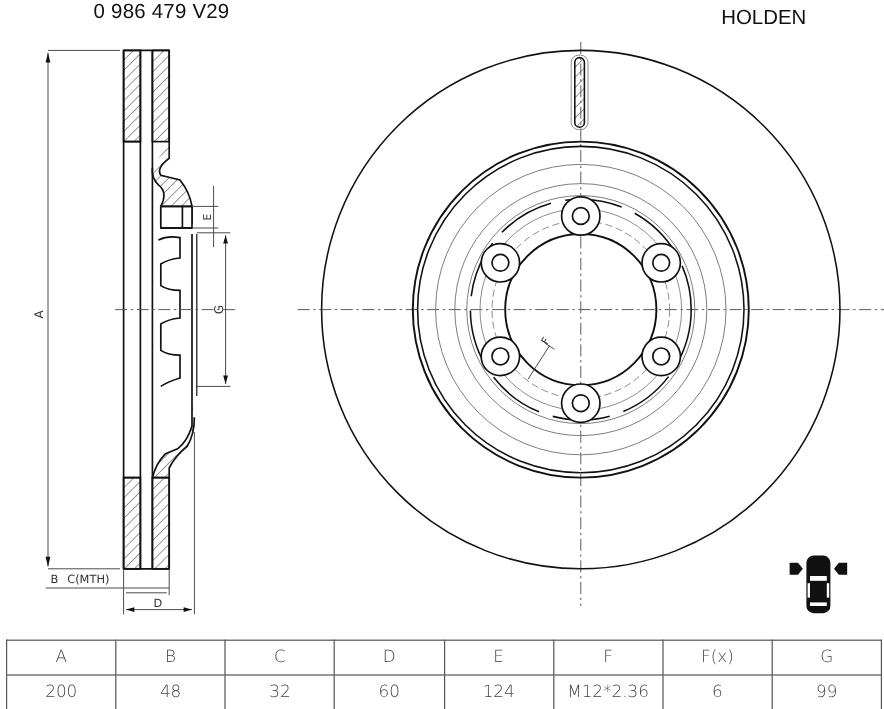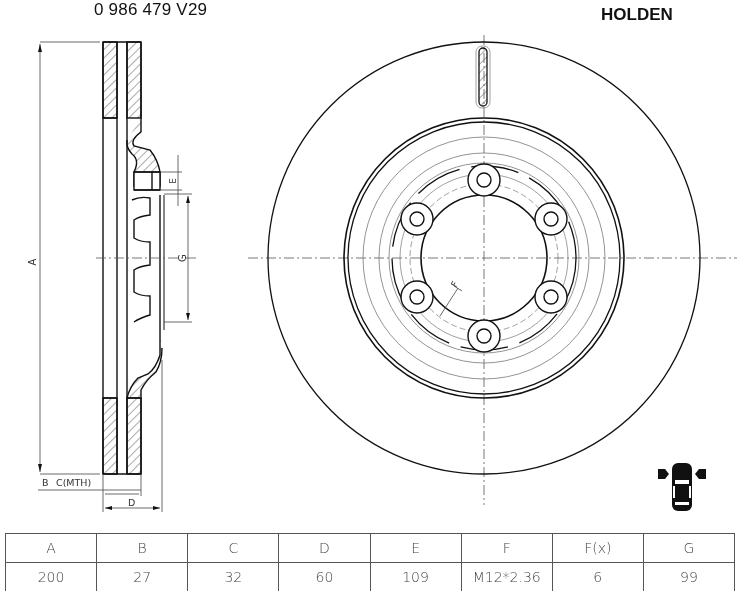--- a/index.html
+++ b/index.html
@@ -1,18 +1,18 @@
 <!DOCTYPE html>
 <html><head>
 <meta charset="utf-8">
 <style>
   html, body { margin:0; padding:0; background:#ffffff; }
   body { width:737px; height:591px; position:relative; overflow:hidden; font-family:"Liberation Sans", sans-serif; color:#111; }
-  .part-number { position:absolute; left:78px; top:0px; font-size:17px; letter-spacing:0.2px;margin-left:16px; }
-  .brand { position:absolute; left:601px; top:5px; font-size:17px;font-weight:bold; }
+  .part-number { position:absolute; left:78px; top:0px; font-size:17px; letter-spacing:0.2px; }
+  .brand { position:absolute; left:601px; top:5px; font-size:17px; }
   svg.drawing { position:absolute; left:0; top:0; }
   .spec-table { position:absolute; left:5px; top:533px; width:730px; height:58px; border-collapse:collapse; table-layout:fixed; font-family:"DejaVu Sans", sans-serif; font-weight:200; }
   .spec-table td { border:1px solid #555; text-align:center; font-size:14px; color:#444; height:28px; padding:0; }
   .car-icon { position:absolute; left:656px; top:462px; width:52px; height:52px; }
 </style>
 </head>
 <body>
 
 <div class="part-number">0 986 479 V29</div>
 <div class="brand">HOLDEN</div>
@@ -150,22 +150,22 @@
     <td>B</td>
     <td>C</td>
     <td>D</td>
     <td>E</td>
     <td>F</td>
     <td>F(x)</td>
     <td>G</td>
   </tr>
   <tr>
     <td>200</td>
-    <td>27</td>
+    <td>48</td>
     <td>32</td>
     <td>60</td>
-    <td>109</td>
+    <td>124</td>
     <td>M12*2.36</td>
     <td>6</td>
     <td>99</td>
   </tr>
 </tbody>
   </table>
 
 </body></html>

